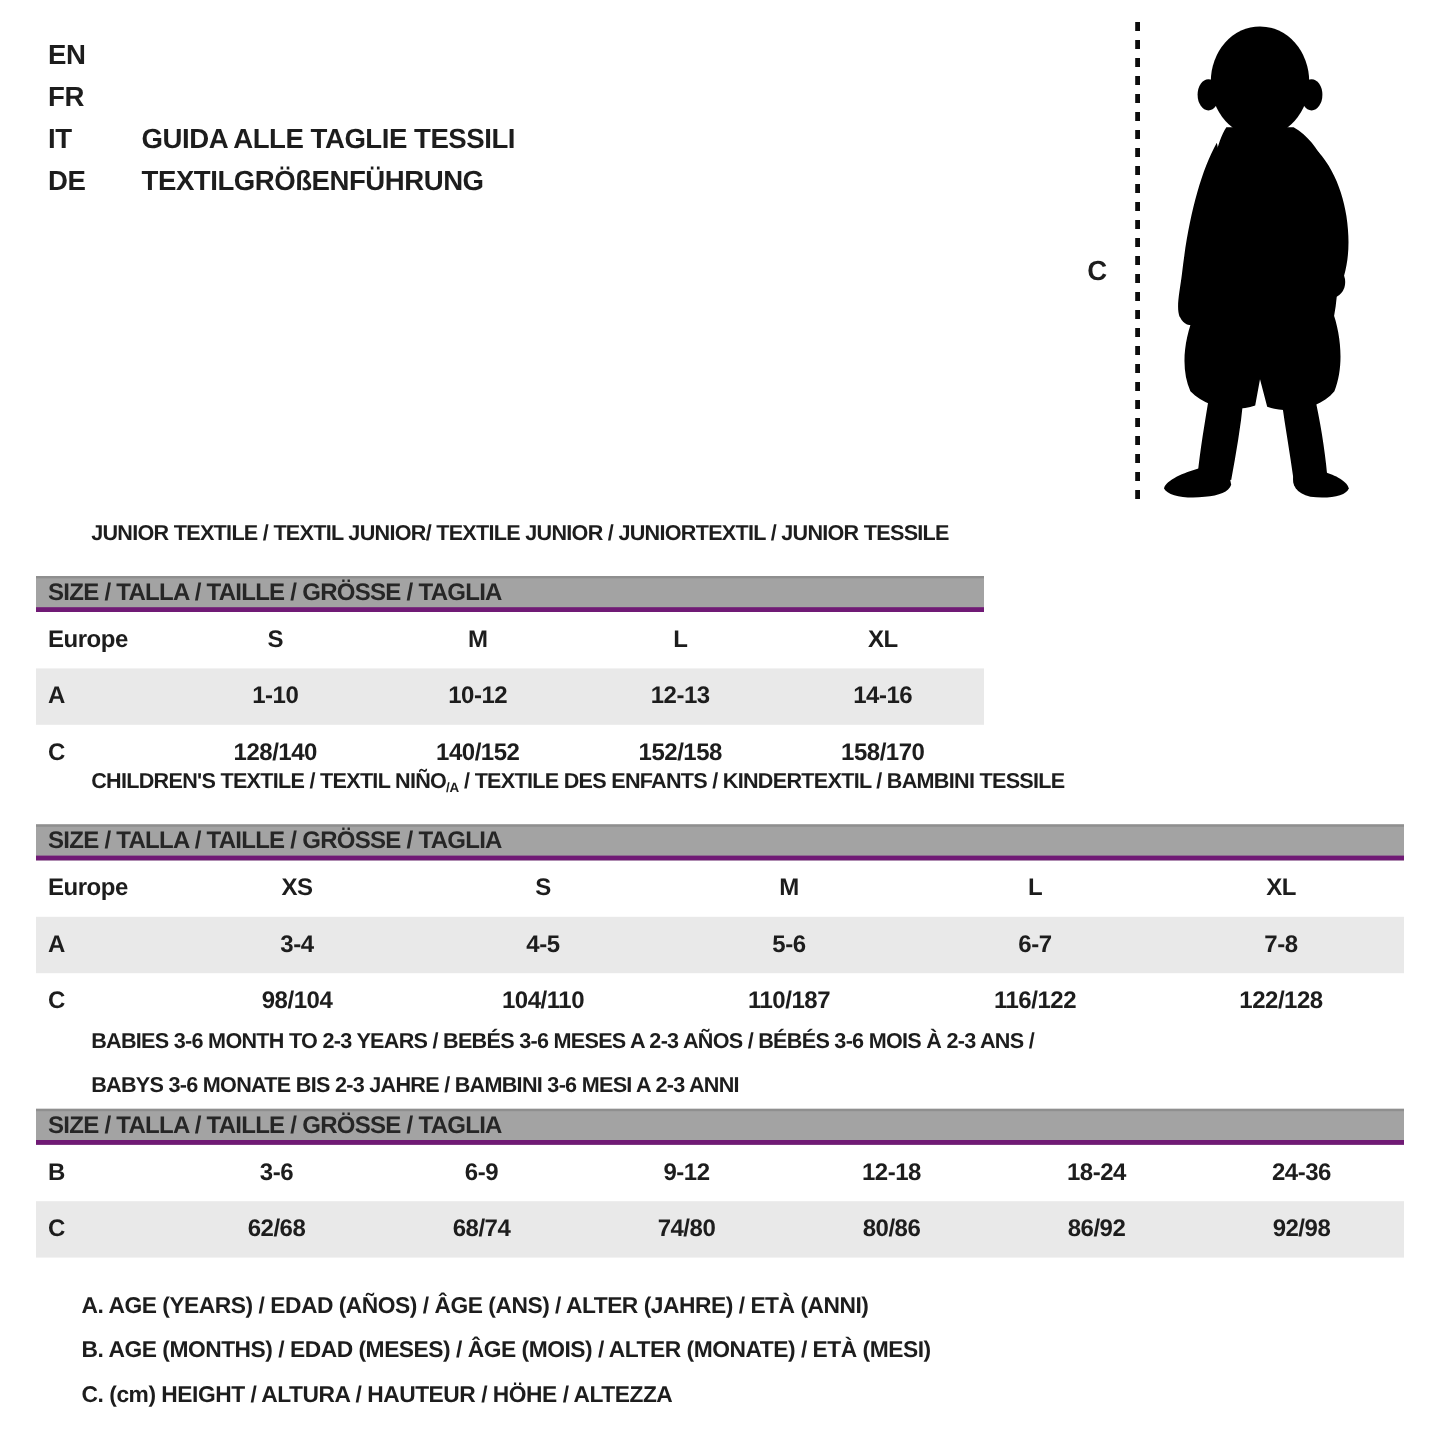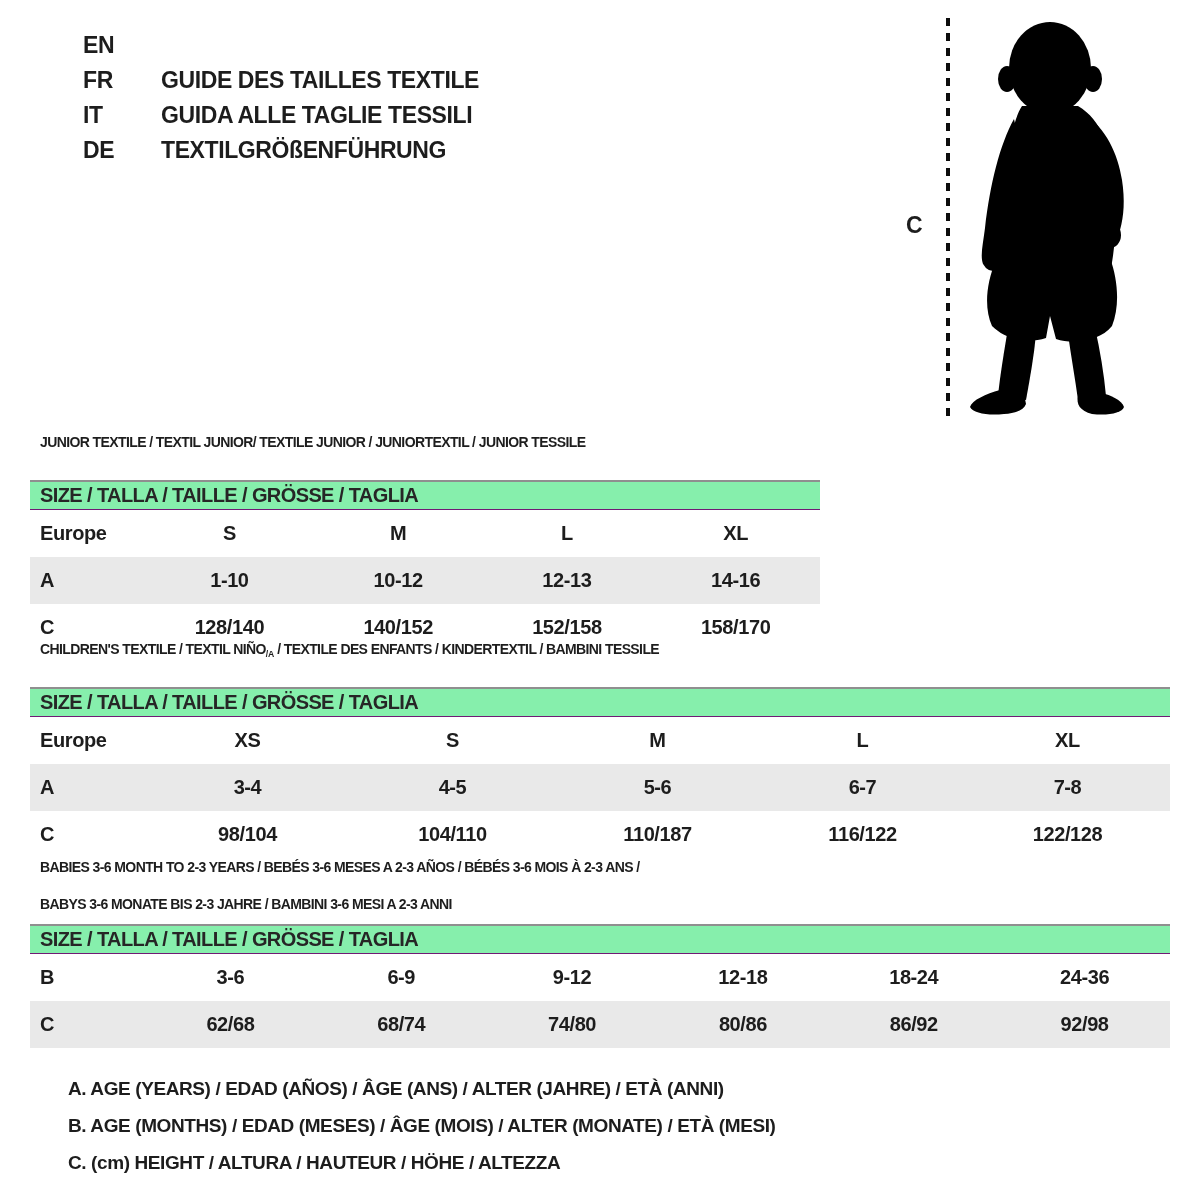--- a/index.html
+++ b/index.html
@@ -11,49 +11,49 @@
     font-weight: bold;
     color: #1d1d1d;
     position: relative;
     overflow: hidden;
     letter-spacing: -0.4px;
   }
   .abs { position: absolute; }
 
   
   .lang-block { left: 40px; top: 28px; }
-  .lang-row { display: flex; height: 35px; align-items: center; font-size: 23px; margin-left: 43px; }
+  .lang-row { display: flex; height: 35px; align-items: center; font-size: 23px; }
   .lang-code { width: 78px; }
   .lang-label { white-space: nowrap; }
 
   
   .baby-figure { left: 900px; top: 14px; width: 290px; height: 412px; }
   .measure-line {
     position: absolute; left: 46px; top: 4px; width: 4px; height: 400px;
     background: repeating-linear-gradient(to bottom, #0c0c0c 0 8px, transparent 8px 15px);
   }
   .measure-label { position: absolute; left: 6px; top: 198px; font-size: 23px; }
   .baby-svg { position: absolute; left: 60px; top: 2px; }
 
   
-  .section-title { font-size: 14px; white-space: nowrap; letter-spacing: -0.6px; }
+  .section-title { font-size: 18px; white-space: nowrap; letter-spacing: -0.6px; margin-left: 36px; }
   .title-junior   { left: 40px; top: 434px; }
   .title-children { left: 40px; top: 641px; }
   .title-babies   { left: 40px; top: 849px; line-height: 37px; }
   .sub-a { font-size: 0.62em; vertical-align: -3px; letter-spacing: -0.3px; }
 
   
   .size-table { position: absolute; left: 30px; }
   .tbl-junior  { top: 480px; width: 790px; }
   .tbl-children{ top: 687px; width: 1140px; }
   .tbl-babies  { top: 924px; width: 1140px; }
   .size-bar {
-    height: 30px; background: #86efac;
+    height: 30px; background: #a3a3a3;
     border-top: 2px solid #8f8f8f;
-    border-bottom: 1px solid #701a75;
+    border-bottom: 4px solid #701a75;
     display: flex; align-items: center;
     padding-left: 10px; font-size: 20px; color: #262626;
     letter-spacing: -0.6px;
   }
   .trow { display: grid; height: 47px; align-items: center; font-size: 20px; }
   .trow.alt { background: #e9e9e9; }
   .cols-4 { grid-template-columns: 115px repeat(4, 1fr); }
   .cols-5 { grid-template-columns: 115px repeat(5, 1fr); }
   .cols-6 { grid-template-columns: 115px repeat(6, 1fr); }
   .lbl { padding-left: 10px; }
@@ -65,21 +65,20 @@
 </style>
 </head>
 <body>
 
 <div class="abs lang-block">
   <div class="lang-row">
     <span class="lang-code">EN</span>
   </div>
   <div class="lang-row">
     <span class="lang-code">FR</span>
-    <span class="lang-label">GUIDE DES TAILLES TEXTILE</span>
   </div>
   <div class="lang-row">
     <span class="lang-code">IT</span>
     <span class="lang-label">GUIDA ALLE TAGLIE TESSILI</span>
   </div>
   <div class="lang-row">
     <span class="lang-code">DE</span>
     <span class="lang-label">TEXTILGRÖßENFÜHRUNG</span>
   </div>
 </div>

